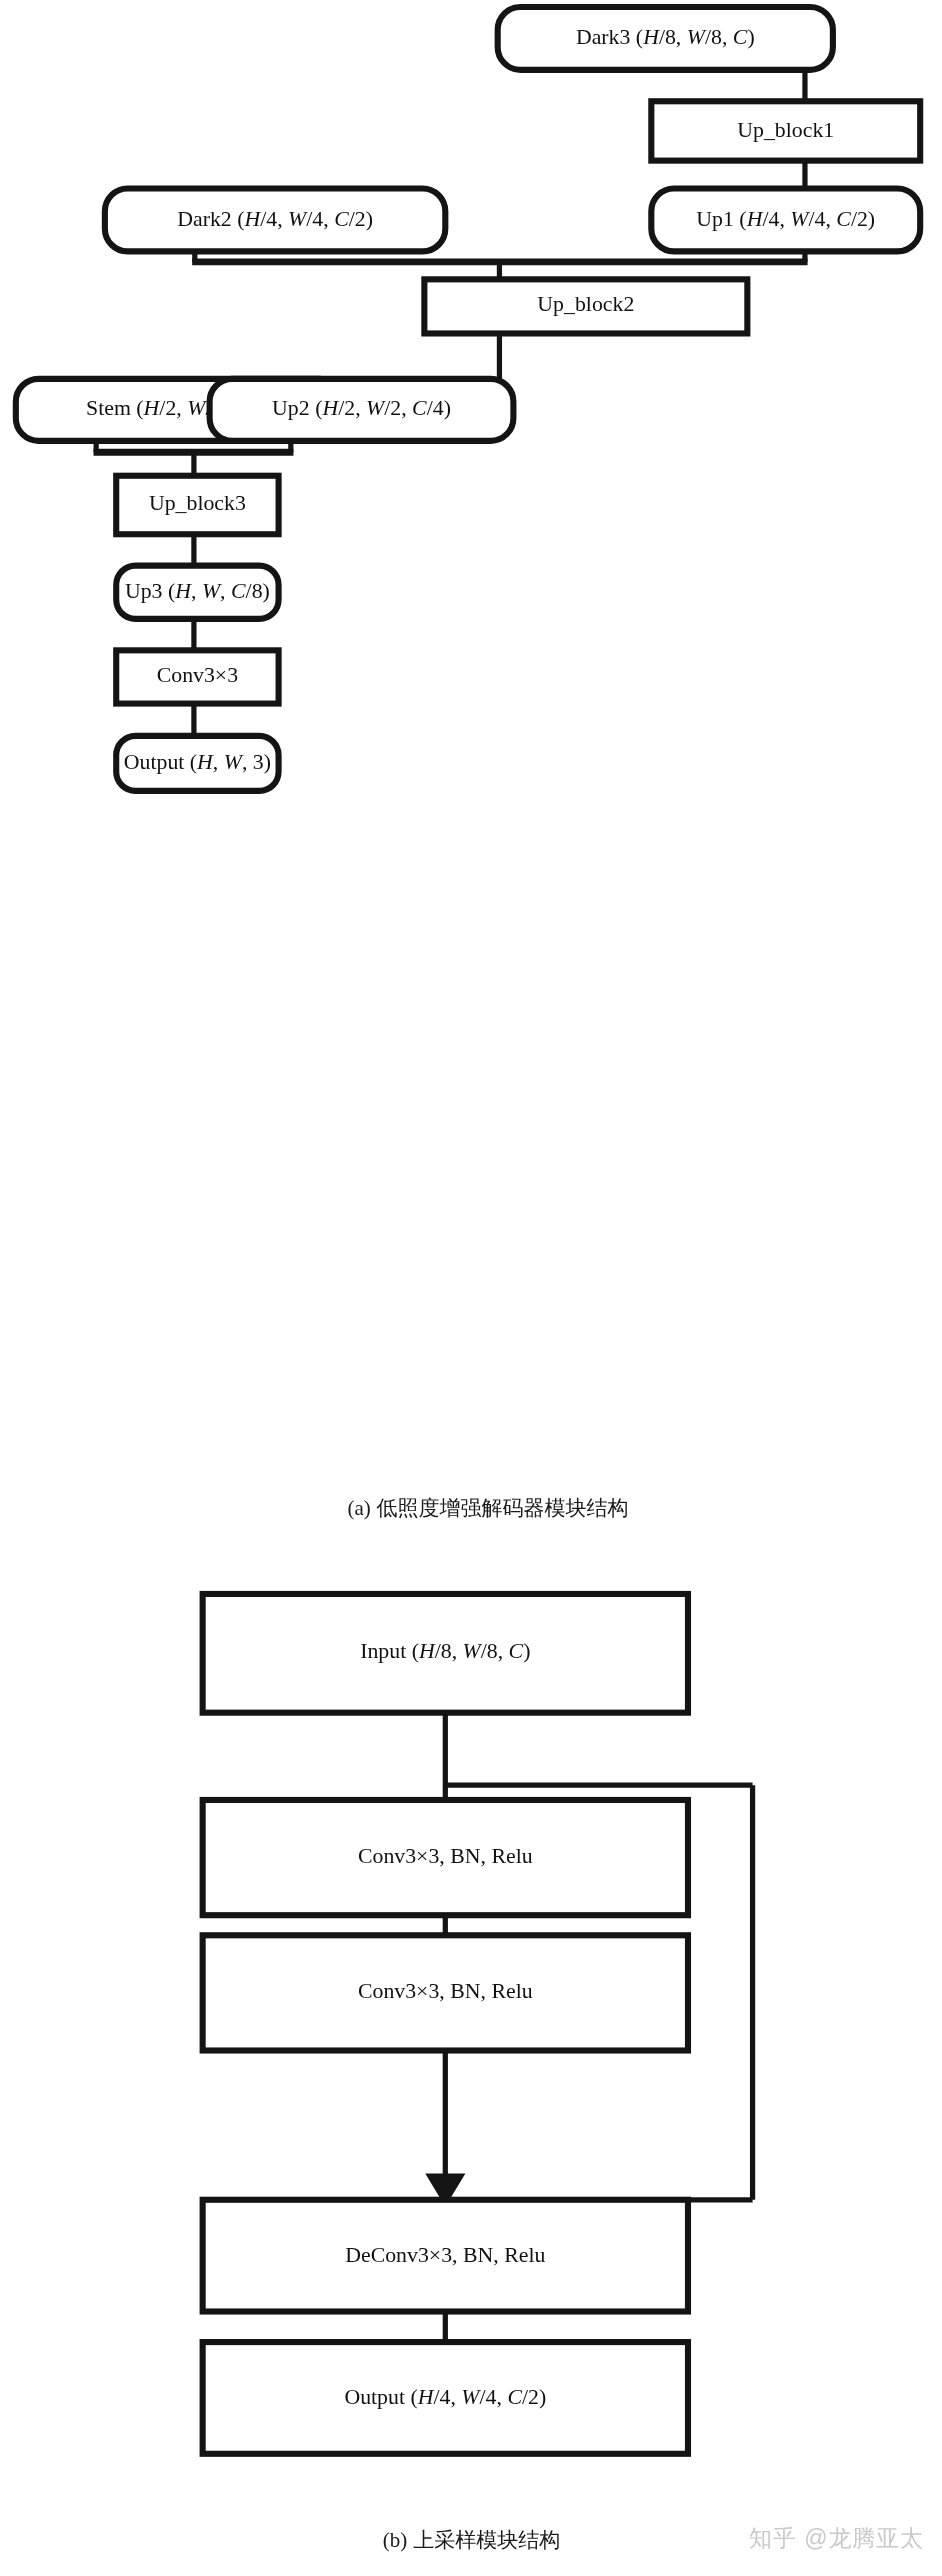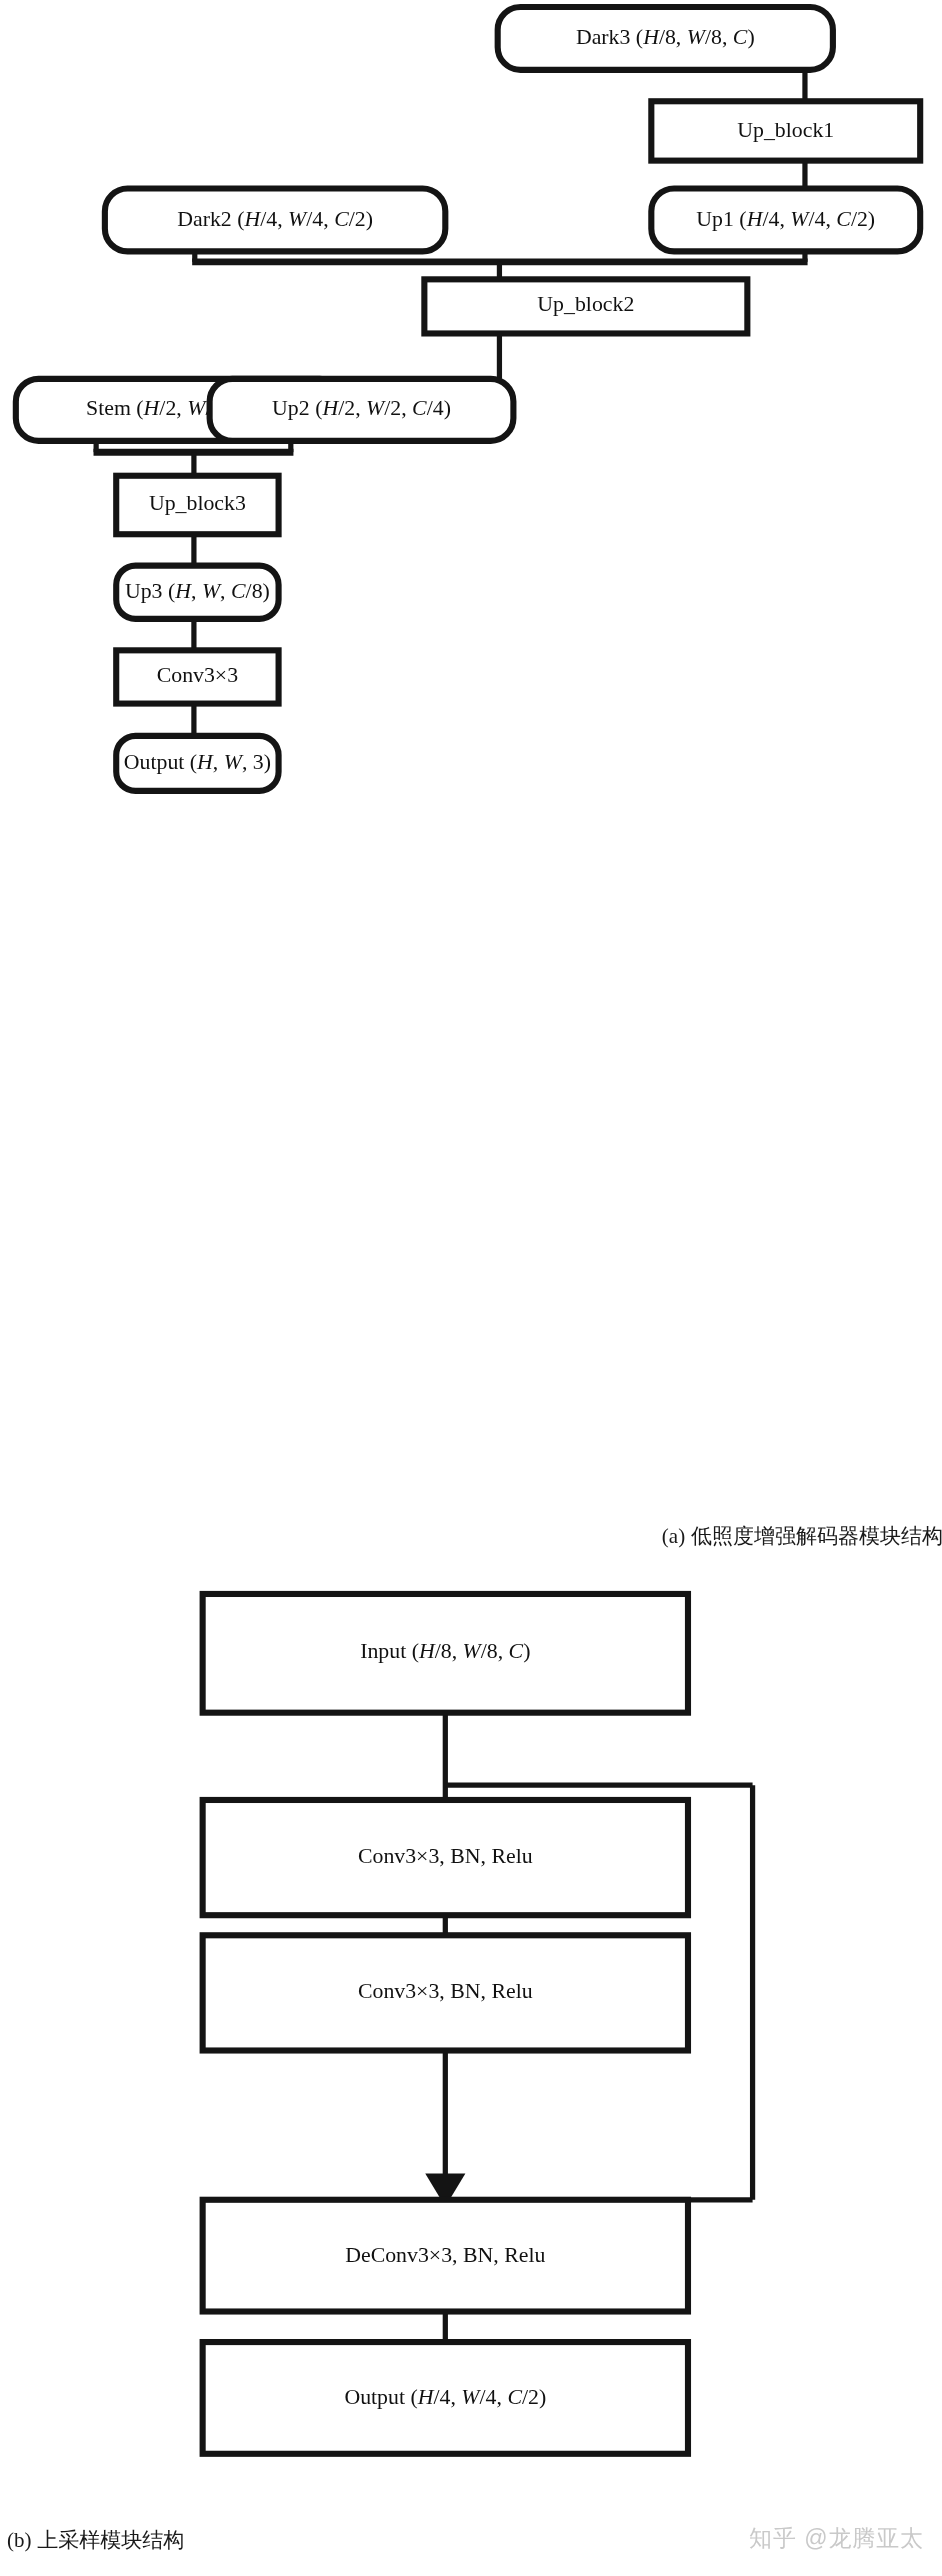--- a/index.html
+++ b/index.html
@@ -65,31 +65,29 @@
     color: #1a1a1a;
     white-space: nowrap;
   }
   .caption .idx {
     font-family: "Liberation Serif", "DejaVu Serif", serif;
   }
   #caption-a {
     left: 0;
     top: 1494px;
     width: 943px;
-    text-align: right;
+    text-align: center;
     padding-left: 33px;
     box-sizing: border-box;
-    margin-top: 28px;
   }
   #caption-b {
     left: 0;
     top: 2526px;
     width: 943px;
-    text-align: left;
-    padding-left: 7px;
+    text-align: center;
     box-sizing: border-box;
   }
   #watermark {
     position: absolute;
     right: 19px;
     top: 2523px;
     font-family: "Liberation Sans", "DejaVu Sans", sans-serif;
     font-size: 23px;
     color: #c9c9c9;
     letter-spacing: 0.9px;

